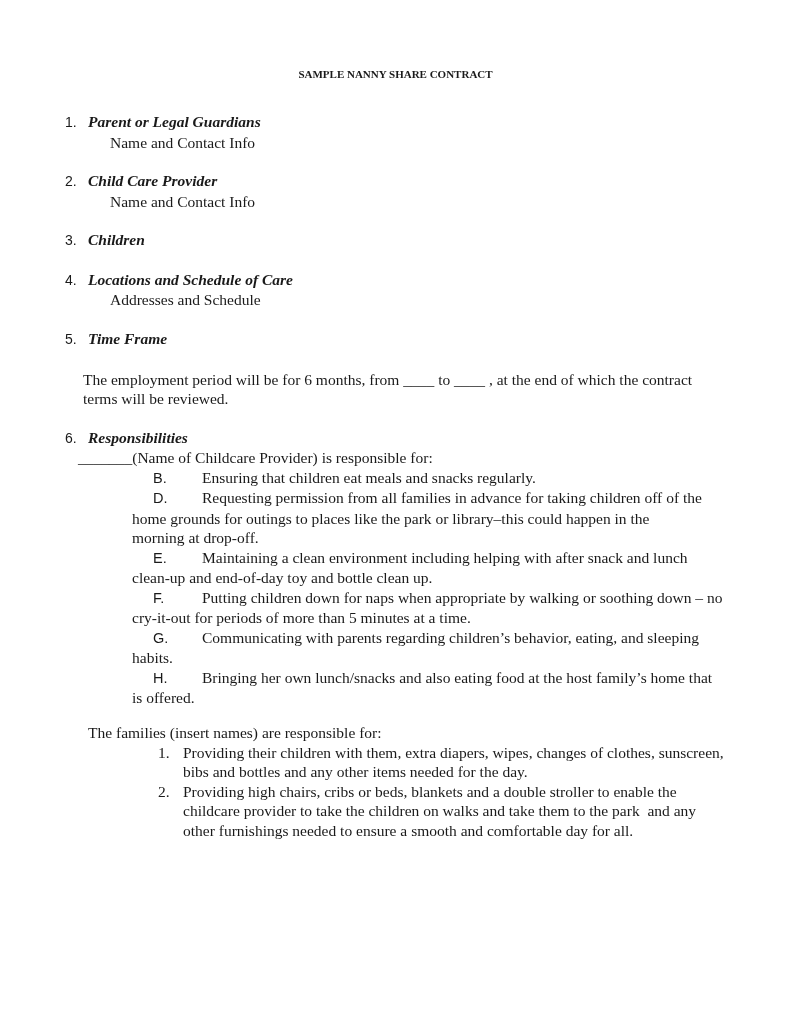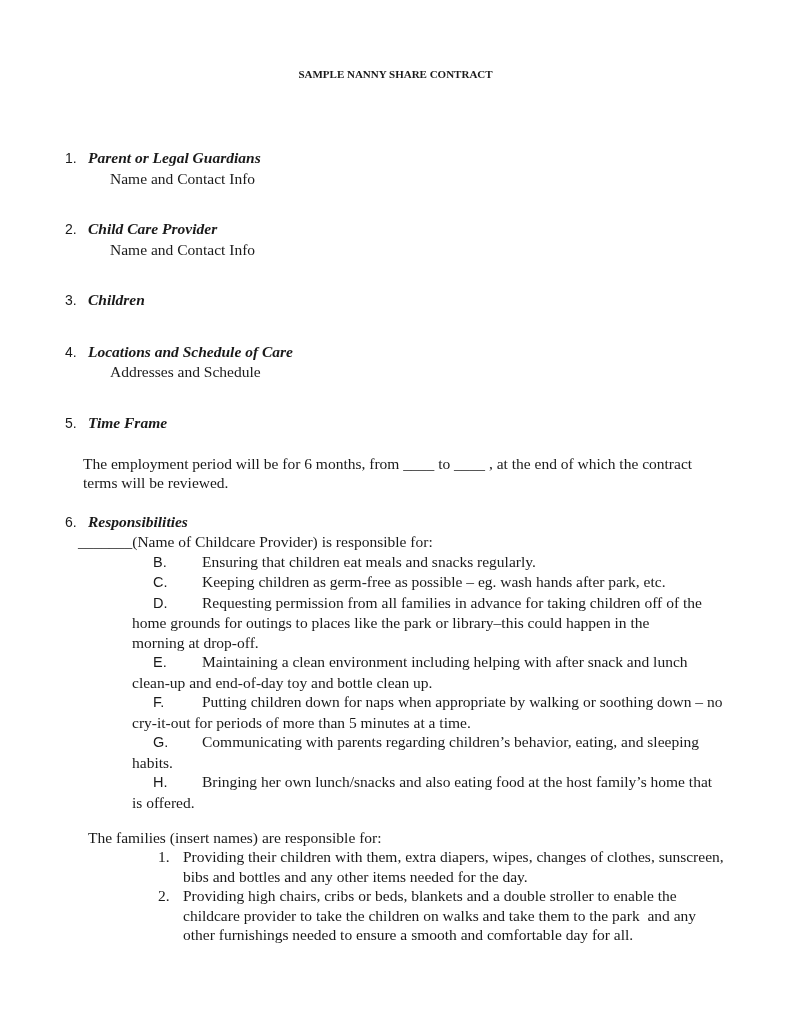--- a/index.html
+++ b/index.html
@@ -15,22 +15,22 @@
     line-height: 19.5px;
     padding-top: 64px;
     overflow: hidden;
   }
   .title {
     text-align: center;
     font-weight: bold;
     font-size: 11px;
     line-height: 20px;
   }
-  .section { margin-left: 65px; margin-top: 31px; }
-  .section.first { margin-top: 64px; }
+  .section { margin-left: 65px; margin-top: 19px; }
+  .section.first { margin-top: 28px; }
   .sec-num {
     display: inline-block;
     width: 23px;
     font-family: "Liberation Sans", "DejaVu Sans", sans-serif;
     font-size: 14px;
   }
   .sec-heading { font-weight: bold; font-style: italic; }
   .sec-detail { margin-left: 45px; }
   .pre { white-space: pre-wrap; }
   .tf-para { margin: 20.5px 0 0 83px; width: 640px; white-space: pre-wrap; }
@@ -81,21 +81,20 @@
   <p class="tf-para">The employment period will be for 6 months, from ____ to ____ , at the end of which the contract
 terms will be reviewed.</p>
 
   <div class="section sec-resp">
     <div><span class="sec-num">6.</span><span class="sec-heading">Responsibilities</span></div>
   </div>
 
   <div class="provider-intro"><span>_______</span><span>(Name of Childcare Provider) is responsible for:</span></div>
 
   <p class="letter-item"><span class="letter">B.</span><span class="pre">Ensuring that children eat meals and snacks regularly.</span></p>
-  <p class="letter-item"><span class="letter">C.</span><span class="pre">Keeping children as germ-free as possible – eg. wash hands after park, etc.</span></p>
   <p class="letter-item"><span class="letter">D.</span><span class="pre">Requesting permission from all families in advance for taking children off of the
 home grounds for outings to places like the park or library–this could happen in the
 morning at drop-off.</span></p>
   <p class="letter-item"><span class="letter">E.</span><span class="pre">Maintaining a clean environment including helping with after snack and lunch
 clean-up and end-of-day toy and bottle clean up.</span></p>
   <p class="letter-item"><span class="letter">F.</span><span class="pre">Putting children down for naps when appropriate by walking or soothing down – no
 cry-it-out for periods of more than 5 minutes at a time.</span></p>
   <p class="letter-item"><span class="letter">G.</span><span class="pre">Communicating with parents regarding children’s behavior, eating, and sleeping
 habits.</span></p>
   <p class="letter-item"><span class="letter">H.</span><span class="pre">Bringing her own lunch/snacks and also eating food at the host family’s home that

